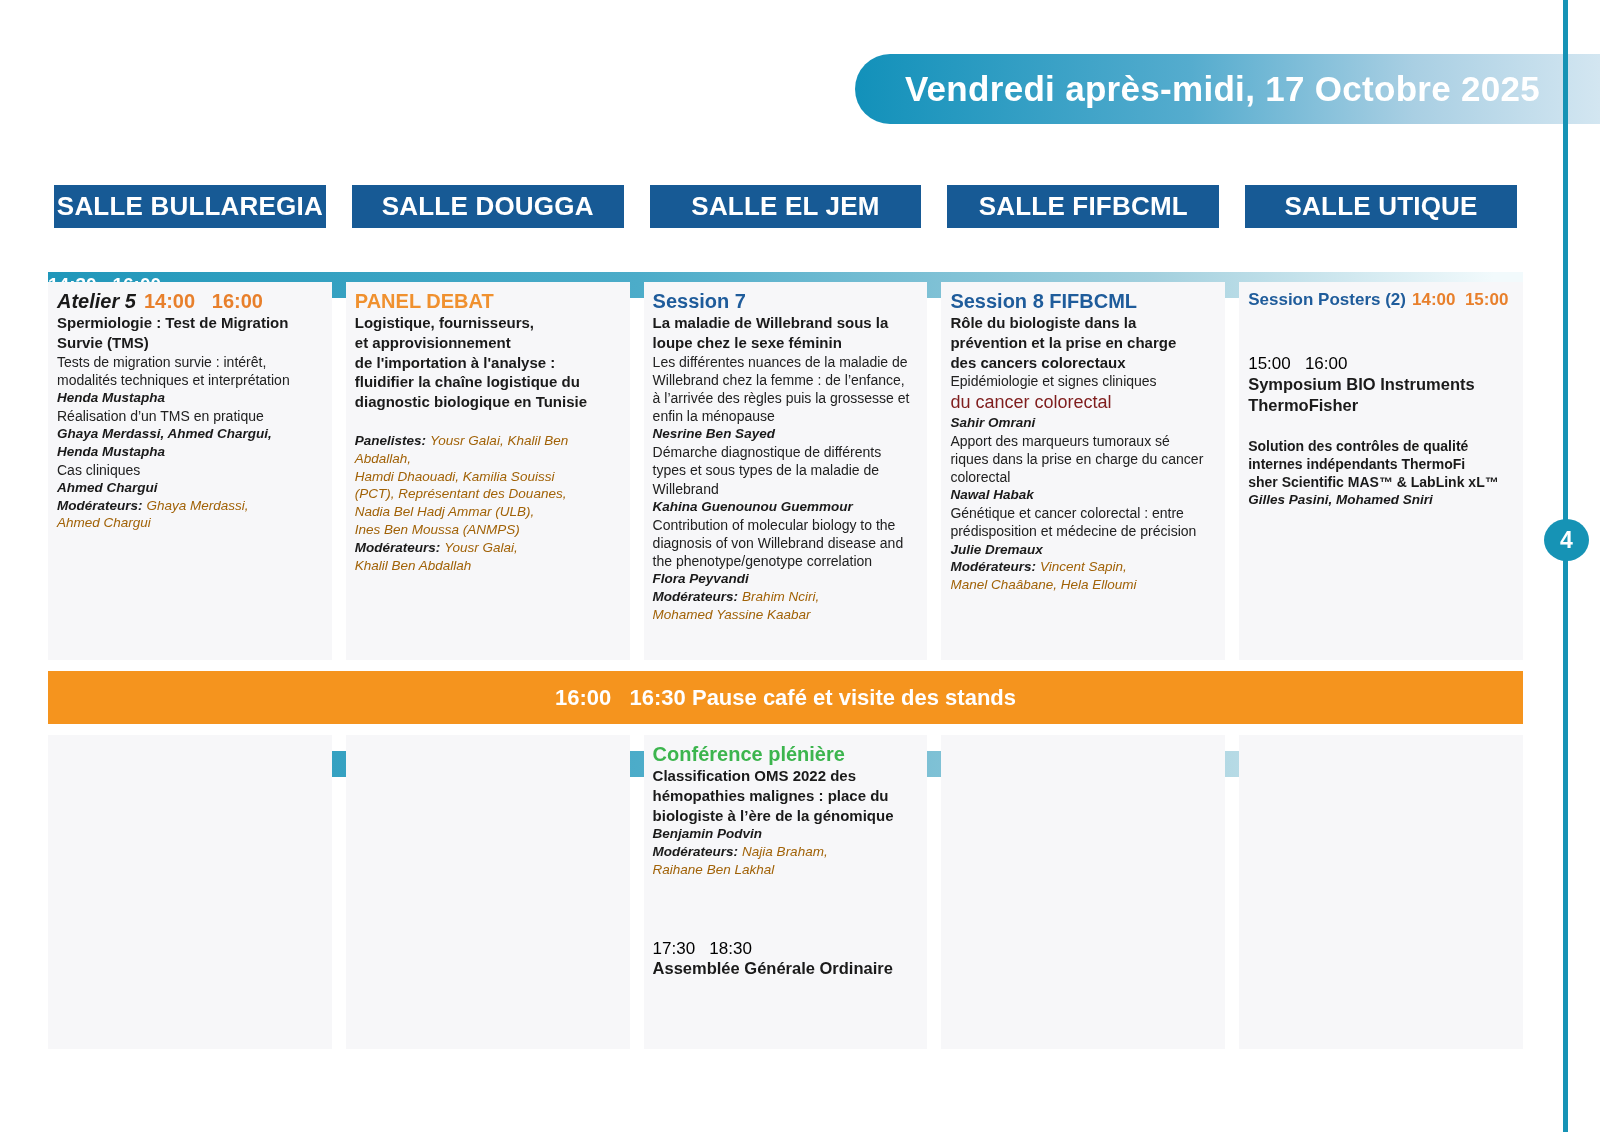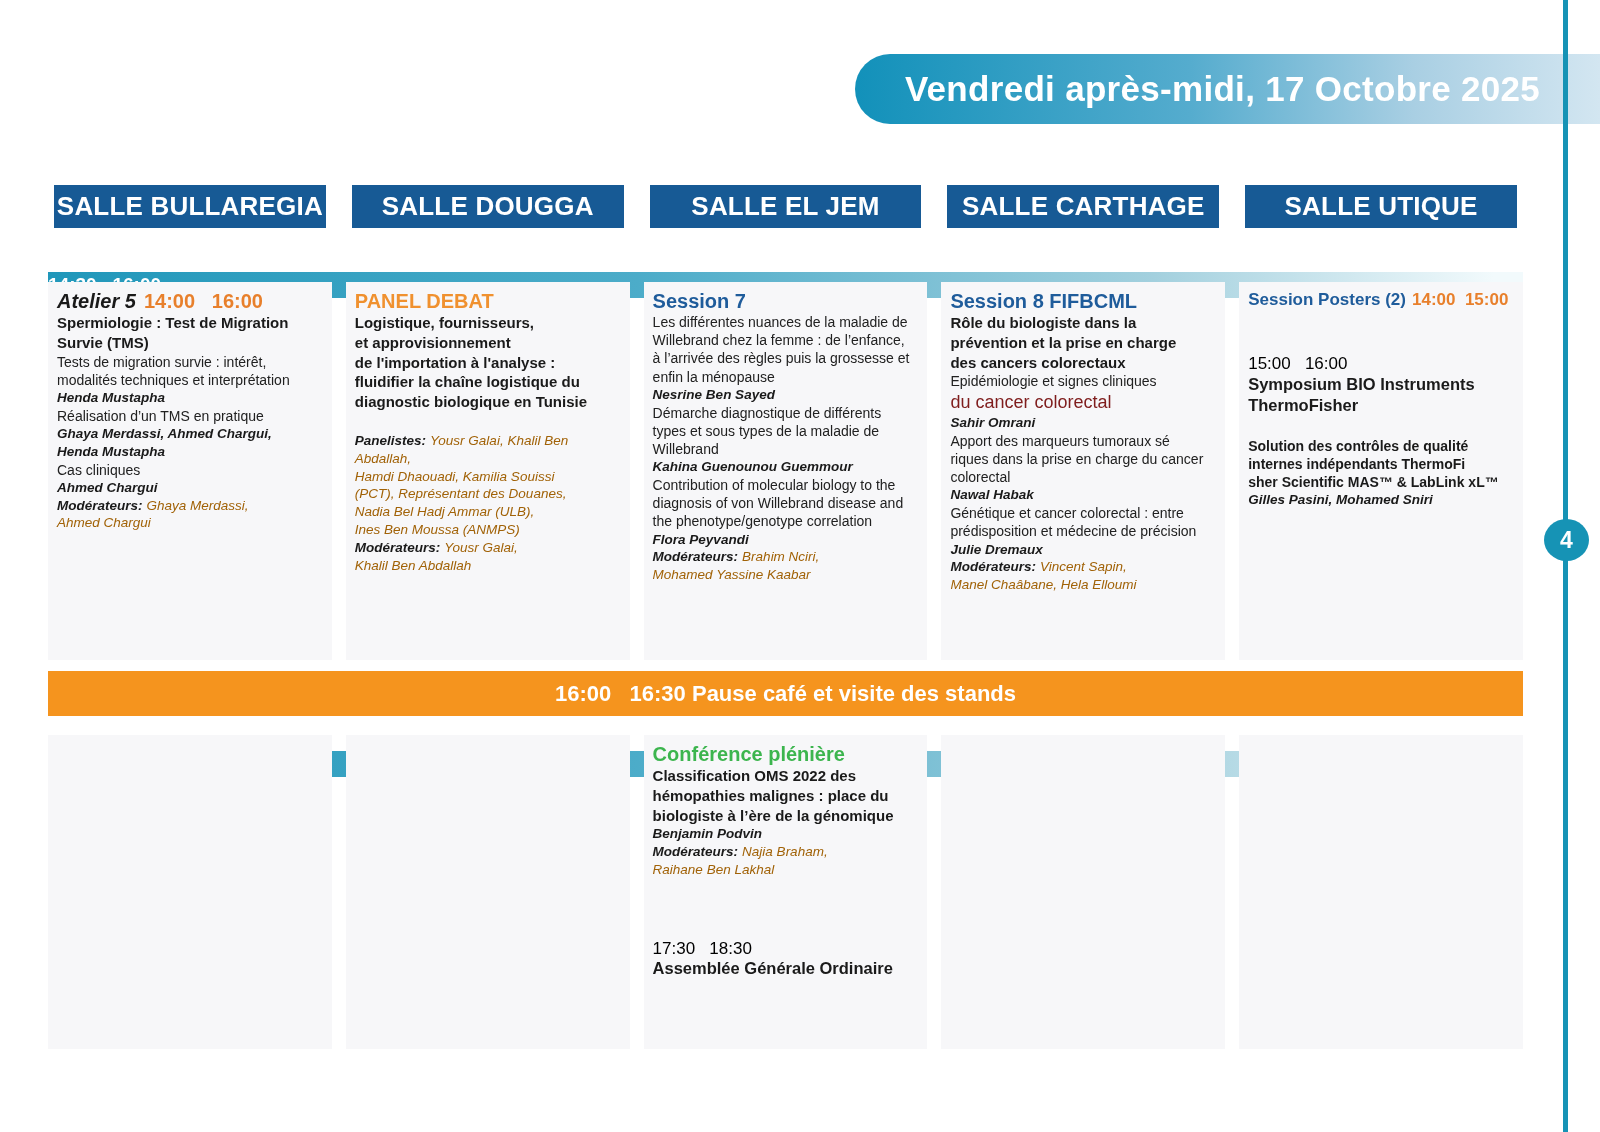--- a/index.html
+++ b/index.html
@@ -24,21 +24,21 @@
   .room-box{margin:0 6px;height:43px;background:#175a95;color:#fff;font-weight:700;font-size:26px;
     display:flex;align-items:center;justify-content:center;letter-spacing:.2px;}
 
   
   .tealband{position:absolute;left:48px;width:1475px;height:26px;
     background:linear-gradient(90deg,#2097ba 0%,#4cacc9 40%,#a3d0de 75%,#f2fafc 98%);
     display:flex;align-items:center;justify-content:flex-start;margin-top:24px;}
   .band1{top:248px;}
   .band2{top:727px;}
   .band-label{color:#fff;font-weight:700;font-size:19px;white-space:pre-wrap;}
-  .pause-band{position:absolute;left:48px;top:671px;width:1475px;height:45px;background:#f5941e;
+  .pause-band{position:absolute;left:48px;top:671px;width:1475px;height:53px;background:#f5941e;
     display:flex;align-items:center;justify-content:center;}
   .pause-label{color:#fff;font-weight:700;font-size:22px;white-space:pre-wrap;}
 
   
   .section{position:absolute;left:48px;width:1475px;display:grid;
     grid-template-columns:repeat(5,1fr);gap:14px;}
   .section1{top:282px;height:378px;}
   .section2{top:735px;height:314px;}
   .card{background:#f7f7f9;padding:8px 7px 8px 9px;box-sizing:border-box;overflow:hidden;}
 
@@ -70,21 +70,21 @@
 <div id="page">
 
   <div class="banner">
     <span class="banner-title">Vendredi après-midi, 17 Octobre 2025</span>
   </div>
 
   <div class="rooms-row">
     <div class="room-box">SALLE BULLAREGIA</div>
     <div class="room-box">SALLE DOUGGA</div>
     <div class="room-box">SALLE EL JEM</div>
-    <div class="room-box">SALLE CARTHAGE</div>
+    <div class="room-box">SALLE FIFBCML</div>
     <div class="room-box">SALLE UTIQUE</div>
   </div>
 
   <div class="tealband band1">
     <span class="band-label">14:30   16:00</span>
   </div>
 
   <div class="section section1">
 
     <div class="card">
@@ -115,20 +115,22 @@
 Hamdi Dhaouadi, Kamilia Souissi
 (PCT), Représentant des Douanes,
 Nadia Bel Hadj Ammar (ULB),
 Ines Ben Moussa (ANMPS)</span></p>
       <p class="mods"><span class="mod-label">Modérateurs:</span><span class="mod-names">Yousr Galai,
 Khalil Ben Abdallah</span></p>
     </div>
 
     <div class="card">
       <p class="card-heading"><span class="h-blue">Session 7</span></p>
+      <p class="card-title">La maladie de Willebrand sous la
+loupe chez le sexe féminin</p>
       <p class="talk">Les différentes nuances de la maladie de
 Willebrand chez la femme : de l’enfance,
 à l’arrivée des règles puis la grossesse et
 enfin la ménopause</p>
       <p class="speaker">Nesrine Ben Sayed</p>
       <p class="talk">Démarche diagnostique de différents
 types  et sous types de la maladie de
 Willebrand</p>
       <p class="speaker">Kahina Guenounou Guemmour</p>
       <p class="talk">Contribution of molecular biology to the

